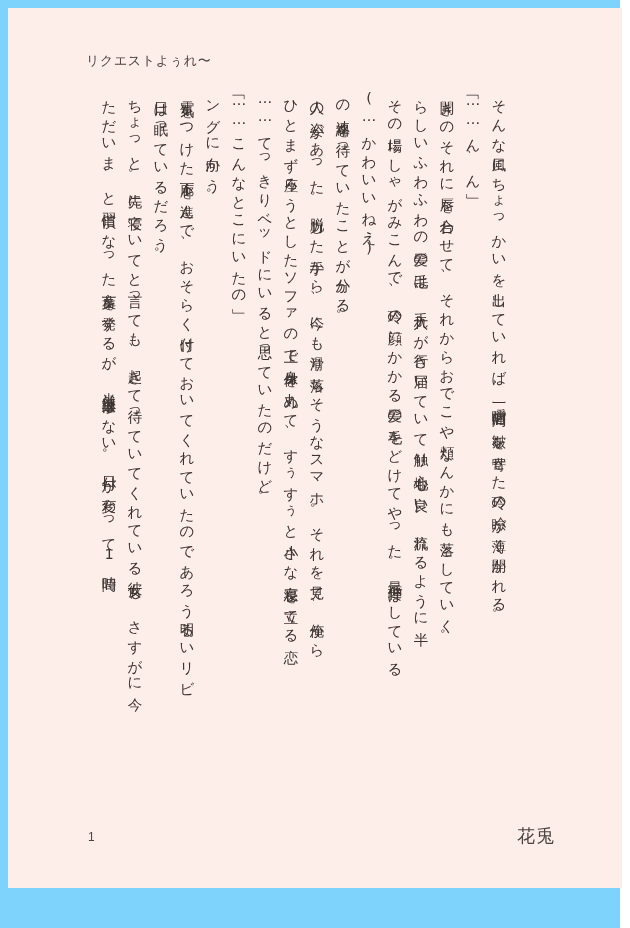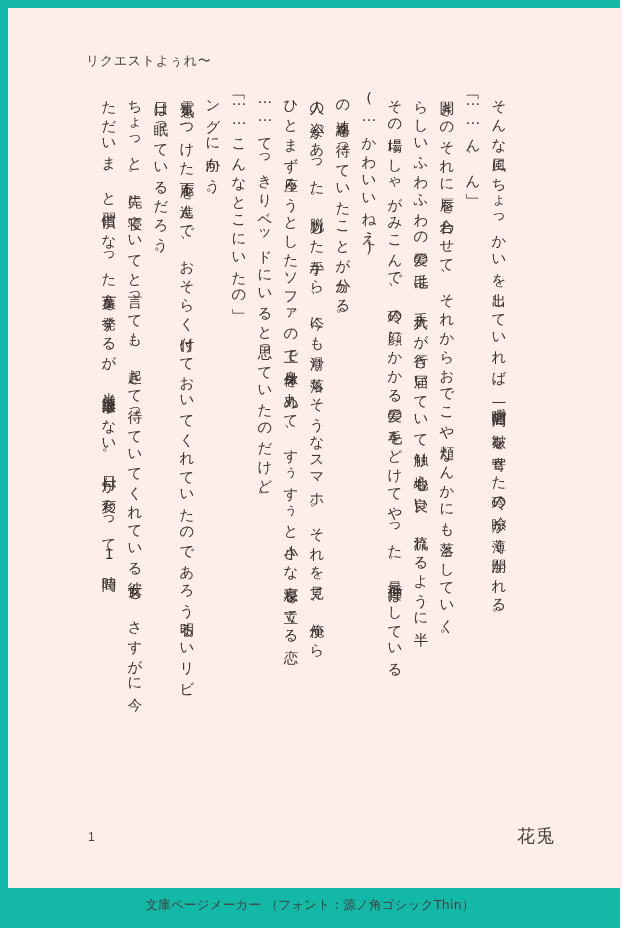--- a/index.html
+++ b/index.html
@@ -9,21 +9,21 @@
     width: 630px;
     height: 928px;
     overflow: hidden;
     font-family: "Liberation Sans", sans-serif;
   }
 
   #page {
     position: relative;
     width: 620px;
     height: 928px;
-    background: #14b8a6;
+    background: #7dd3fc;
     box-sizing: border-box;
   }
 
   
   #sheet {
     position: absolute;
     left: 8px;
     top: 8px;
     width: 614px;
     height: 880px;
@@ -133,15 +133,14 @@
         <div class="vcol">「……ん、ん」</div>
         <div class="vcol">そんな風にちょっかいを出していれば、一瞬眉間に皺を寄せた玲の瞼が薄く開かれる。</div>
       </div>
 
     <div id="sheet-footer-left">1</div>
 
     <div id="sheet-footer-right">花兎</div>
 
   </div>
 
-  <div id="caption">文庫ページメーカー （フォント：源ノ角ゴシックThin）</div>
 
 </div>
 
 </body></html>

